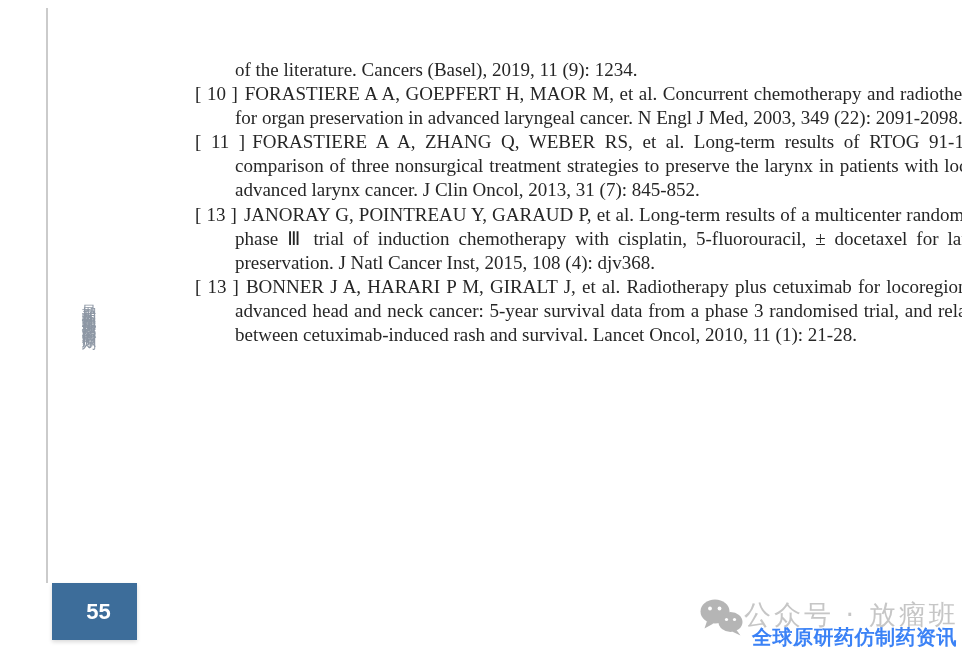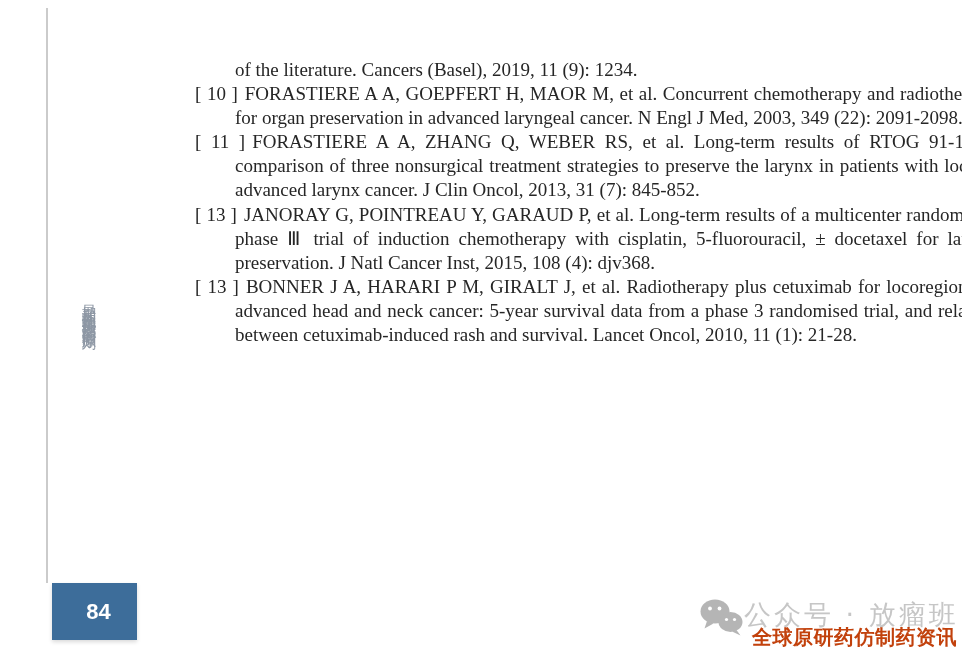--- a/index.html
+++ b/index.html
@@ -83,33 +83,33 @@
     letter-spacing: 3px;
     color: #c6c6c6;
   }
   .wm-subtitle {
     position: absolute;
     left: 752px; top: 617px;
     font-family: "DejaVu Sans", sans-serif;
     font-size: 20px;
     line-height: 1.2;
     letter-spacing: 0.5px;
-    color: #c2410c;
+    color: #3b82f6;
     font-weight: 600;
   }
 </style>
 </head>
 <body>
 
 <div class="spine-line"></div>
 
 <div class="side-title">早期和局部晚期头颈部鳞癌的治疗原则</div>
 
 <div class="page-box">
-  <span class="num">84</span>
+  <span class="num">55</span>
 </div>
 
 <div class="refs">
   <div class="ref-cont">of the literature. Cancers (Basel), 2019, 11 (9): 1234.</div>
   <div class="ref"><span class="refnum">[ 10 ]</span><span>FORASTIERE A A, GOEPFERT H, MAOR M, et al. Concurrent chemotherapy and radiotherapy for organ preservation in advanced laryngeal cancer. N Engl J Med, 2003, 349 (22): 2091-2098.</span></div>
   <div class="ref"><span class="refnum">[ 11 ]</span><span>FORASTIERE A A, ZHANG Q, WEBER RS, et al. Long-term results of RTOG 91-11: a comparison of three nonsurgical treatment strategies to preserve the larynx in patients with locally advanced larynx cancer. J Clin Oncol, 2013, 31 (7): 845-852.</span></div>
   <div class="ref"><span class="refnum">[ 13 ]</span><span>JANORAY G, POINTREAU Y, GARAUD P, et al. Long-term results of a multicenter randomized phase Ⅲ trial of induction chemotherapy with cisplatin, 5-fluorouracil, ± docetaxel for larynx preservation. J Natl Cancer Inst, 2015, 108 (4): djv368.</span></div>
   <div class="ref"><span class="refnum">[ 13 ]</span><span>BONNER J A, HARARI P M, GIRALT J, et al. Radiotherapy plus cetuximab for locoregionally advanced head and neck cancer: 5-year survival data from a phase 3 randomised trial, and relation between cetuximab-induced rash and survival. Lancet Oncol, 2010, 11 (1): 21-28.</span></div>
 </div>
 

